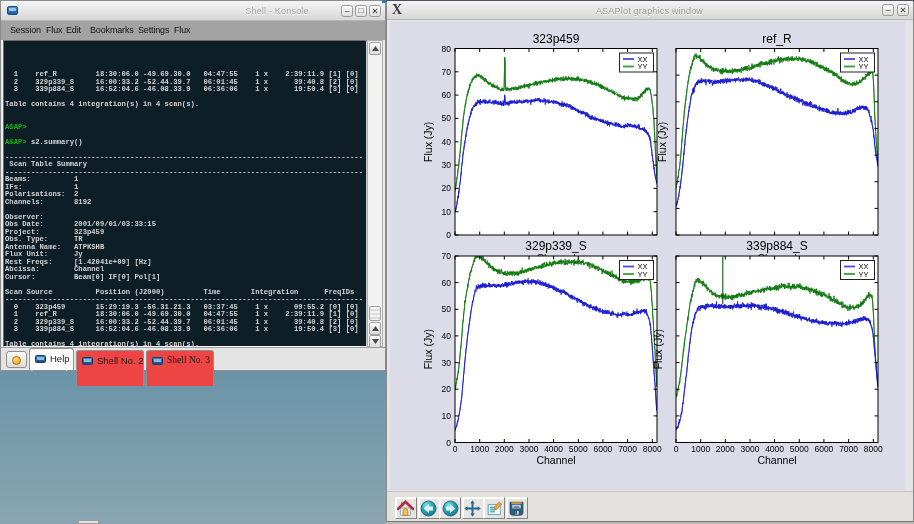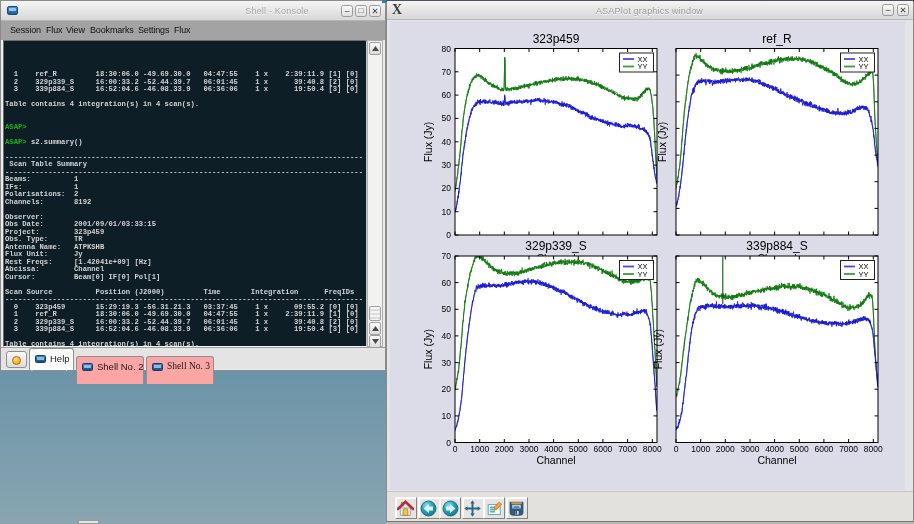--- a/index.html
+++ b/index.html
@@ -32,21 +32,21 @@
 .sbtn { position:absolute; left:1px; width:12px; height:13px; background:linear-gradient(180deg,#fbfbfb,#dcdcdc);
   border:1px solid #9f9f9f; border-radius:2px; }
 .sbtn svg { display:block; margin:3px auto 0; }
 #sthumb { position:absolute; left:1px; top:265px; width:12px; height:15px; border:1px solid #9f9f9f; border-radius:2px;
   background:repeating-linear-gradient(180deg,#f4f4f4 0 2px,#dcdcdc 2px 4px); }
 #ktabs { position:absolute; left:1px; right:1px; top:347px; height:22px; background:#e4e4e4; border-top:1px solid #9f9f9f; }
 #knew { position:absolute; left:5px; top:3px; width:21px; height:17px; background:linear-gradient(180deg,#fafafa,#dcdcdc);
   border:1px solid #8f8f8f; border-radius:3px; }
 #knew i { position:absolute; left:5px; top:3.5px; width:9px; height:9px; border-radius:50%;
   background:radial-gradient(circle at 35% 30%,#ffe681,#f5a623 75%,#c97a0a); border:0.5px solid #a86a08; }
-.ktab { position:absolute; top:8px; height:28px; background:#fca5a5; border:1px solid #8f8f8f; border-bottom:none;
+.ktab { position:absolute; top:2px; height:36px; background:#ef4444; border:1px solid #8f8f8f; border-bottom:none;
   border-radius:3px 3px 0 0; font-size:9.5px; color:#1a1a1a; white-space:nowrap; }
 .ktab.on { background:#fdfdfd; top:0px; height:22px; }
 .ktab .scr { position:absolute; left:5px; top:6px; width:11px; height:8px; border-radius:1.5px;
   background:linear-gradient(180deg,#3f7fbc,#174f86); border:1px solid #123e6a; }
 .ktab .scr:after { content:""; position:absolute; left:1px; top:1px; width:7px; height:2.5px; background:#8fb8dd; }
 .ktab .lb { position:absolute; left:20px; top:4px; }
 
 
 #pwin { position:absolute; left:386px; top:0; width:528px; height:524px; background:#ececec;
   outline:1px solid #8a8a8a; outline-offset:-1px; }
@@ -74,21 +74,21 @@
         <div style="position:absolute;right:-1px;top:-1px;width:4px;height:3px;background:#2e7bb8;"></div>
     <div id="kicon"></div>
     <div class="txt">Shell - Konsole</div>
     <div class="wbtn b1">–</div>
         <div class="wbtn b2" style="font-size:8px;">□</div>
         <div class="wbtn b3">✕</div>
   </div>
   <div id="kmenu">
     <span style="left:9px">Session</span>
         <span style="left:45px">Flux</span>
-        <span style="left:65px">View</span>
+        <span style="left:65px">Edit</span>
     <span style="left:89px">Bookmarks</span>
         <span style="left:137px">Settings</span>
         <span style="left:173px">Flux</span>
   </div>
   <div id="kterm">
         <pre>  1    ref_R         18:30:06.0 -49.69.30.0   04:47:55    1 x    2:39:11.9 [1] [0]
   2    329p339_S     16:00:33.2 -52.44.39.7   06:01:45    1 x      39:40.8 [2] [0]
   3    339p884_S     16:52:04.6 -46.08.33.9   06:36:06    1 x      19:50.4 [3] [0]
 
 Table contains 4 integration(s) in 4 scan(s).

